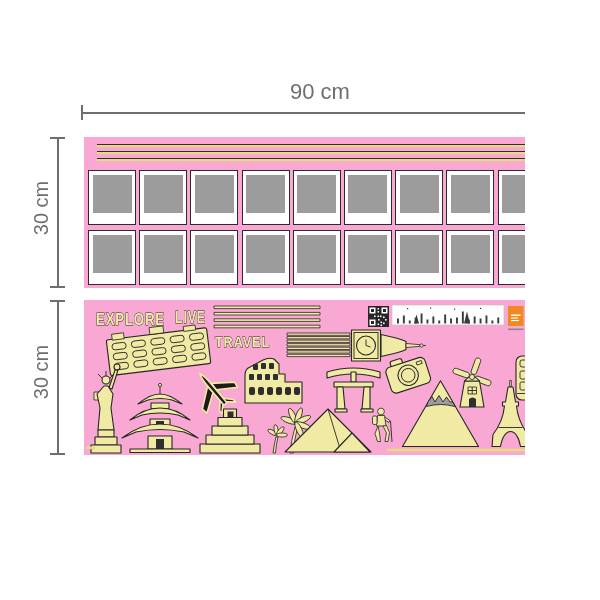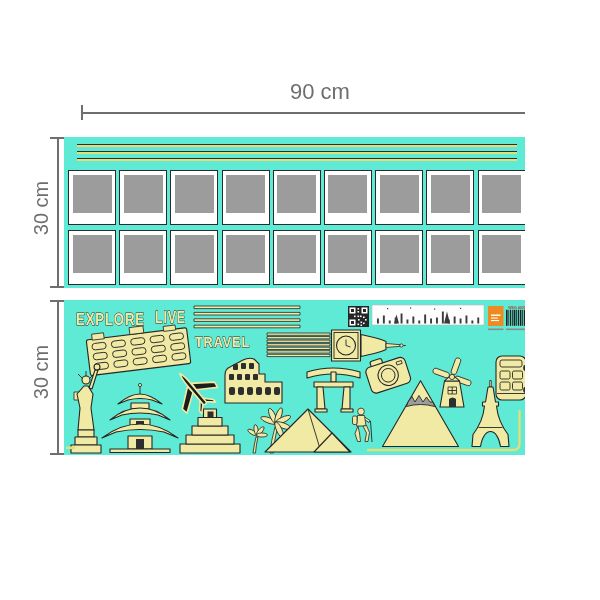--- a/index.html
+++ b/index.html
@@ -7,21 +7,21 @@
          font-family:"Liberation Sans", sans-serif;}
   .dim-h-label{position:absolute;left:260px;top:79px;width:120px;text-align:center;
                font-size:22px;color:#6e6e6e;}
   .dim-line-h{position:absolute;left:82px;top:112px;width:464px;height:2px;background:#6e6e6e;}
   .cap-v{position:absolute;width:2px;height:15px;background:#6e6e6e;}
   .cap-h{position:absolute;width:15px;height:2px;background:#6e6e6e;}
   .dim-line-v{position:absolute;left:57px;width:2px;background:#6e6e6e;}
   .dim-v-label{position:absolute;left:2px;width:80px;height:24px;text-align:center;
                font-size:20px;color:#6e6e6e;transform:rotate(-90deg);}
   
-  .sheet{position:absolute;left:64px;width:466px;background:#5eead4;}
+  .sheet{position:absolute;left:84px;width:466px;background:#f9a8d4;}
   #sheet-top{top:137px;height:151px;}
   #sheet-bottom{top:300px;height:155px;}
   
   .stripes{position:absolute;left:13px;top:7px;width:440px;display:flex;flex-direction:column;gap:3.9px;}
   .stripe{height:2.2px;background:#e3dd7a;border-top:1.3px solid #2f2f2f;}
   
   #frames{position:absolute;left:4px;top:33px;display:grid;gap:5px 3.2px;}
   .frame{width:48px;height:55px;box-sizing:border-box;background:#ffffff;border:1.6px solid #2b2b2b;}
   .photo{margin:3.5px;height:38px;background:#9c9c9c;}
   

